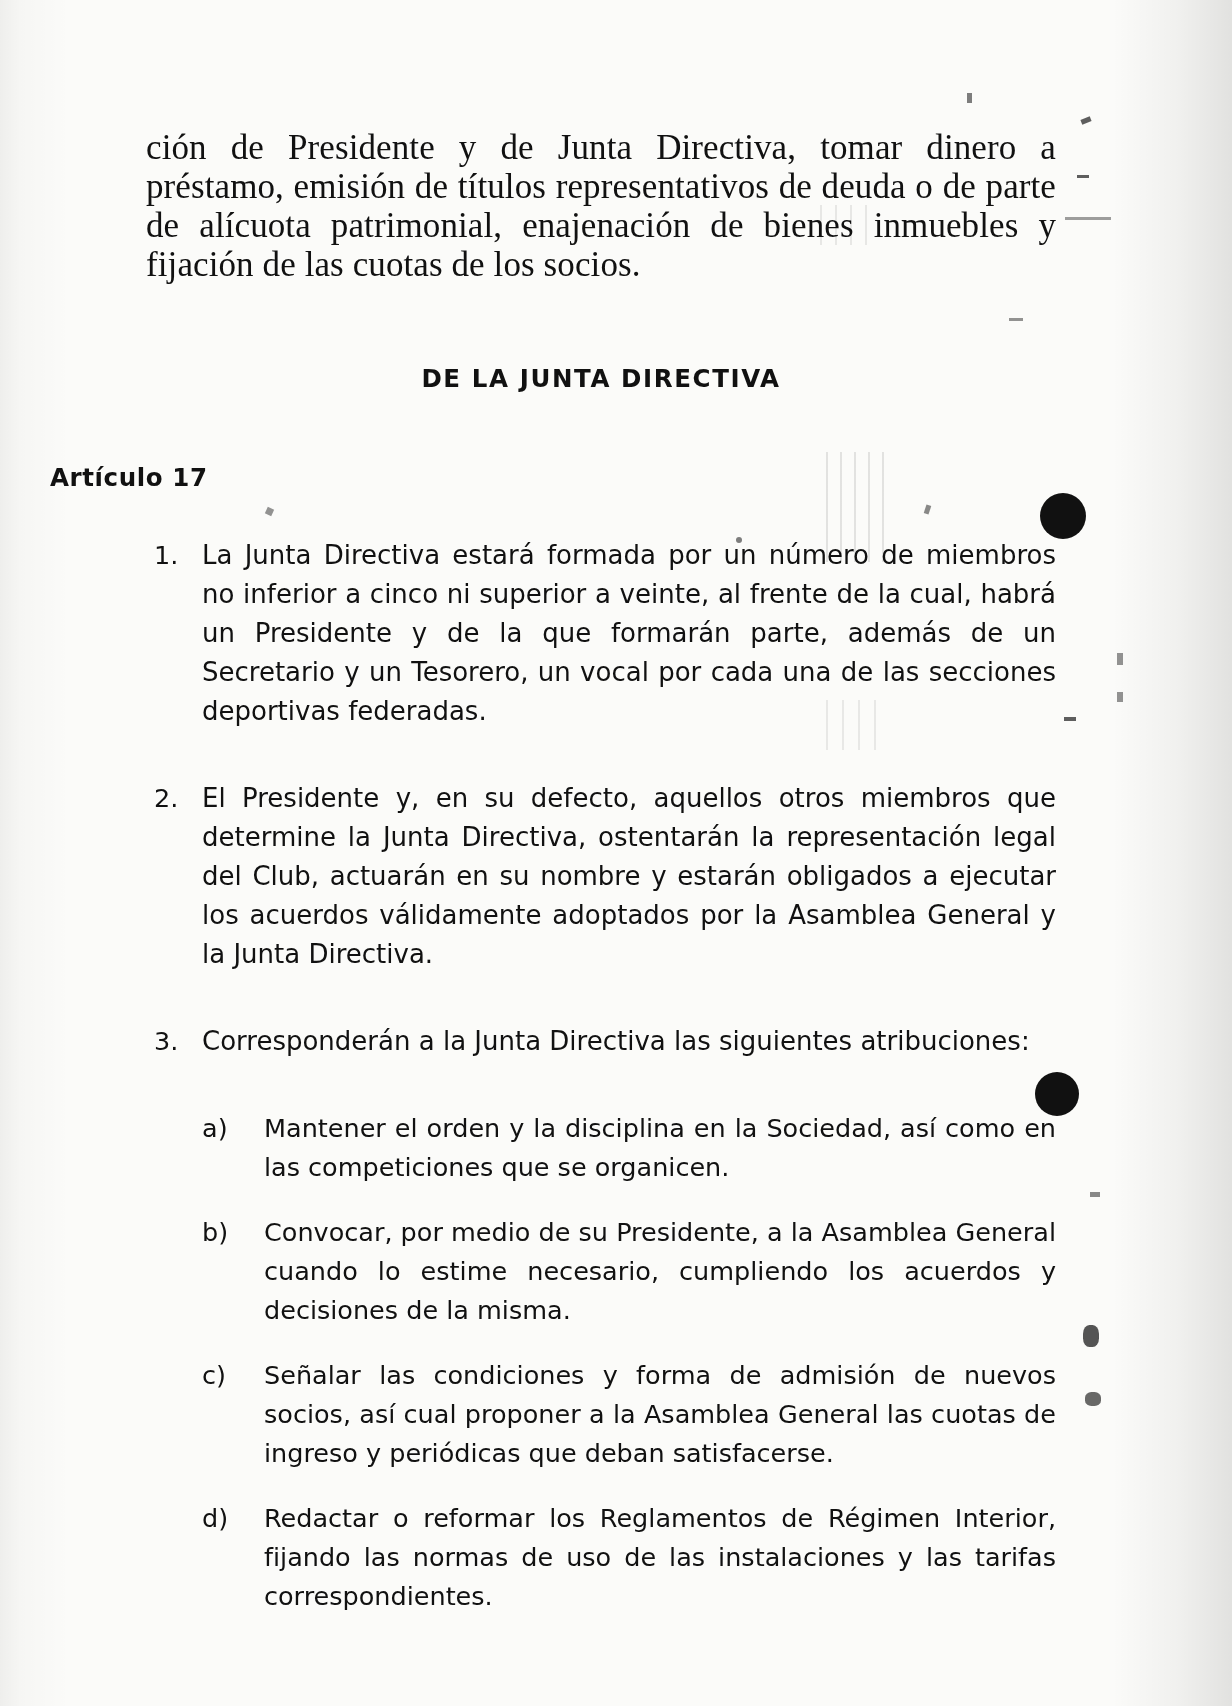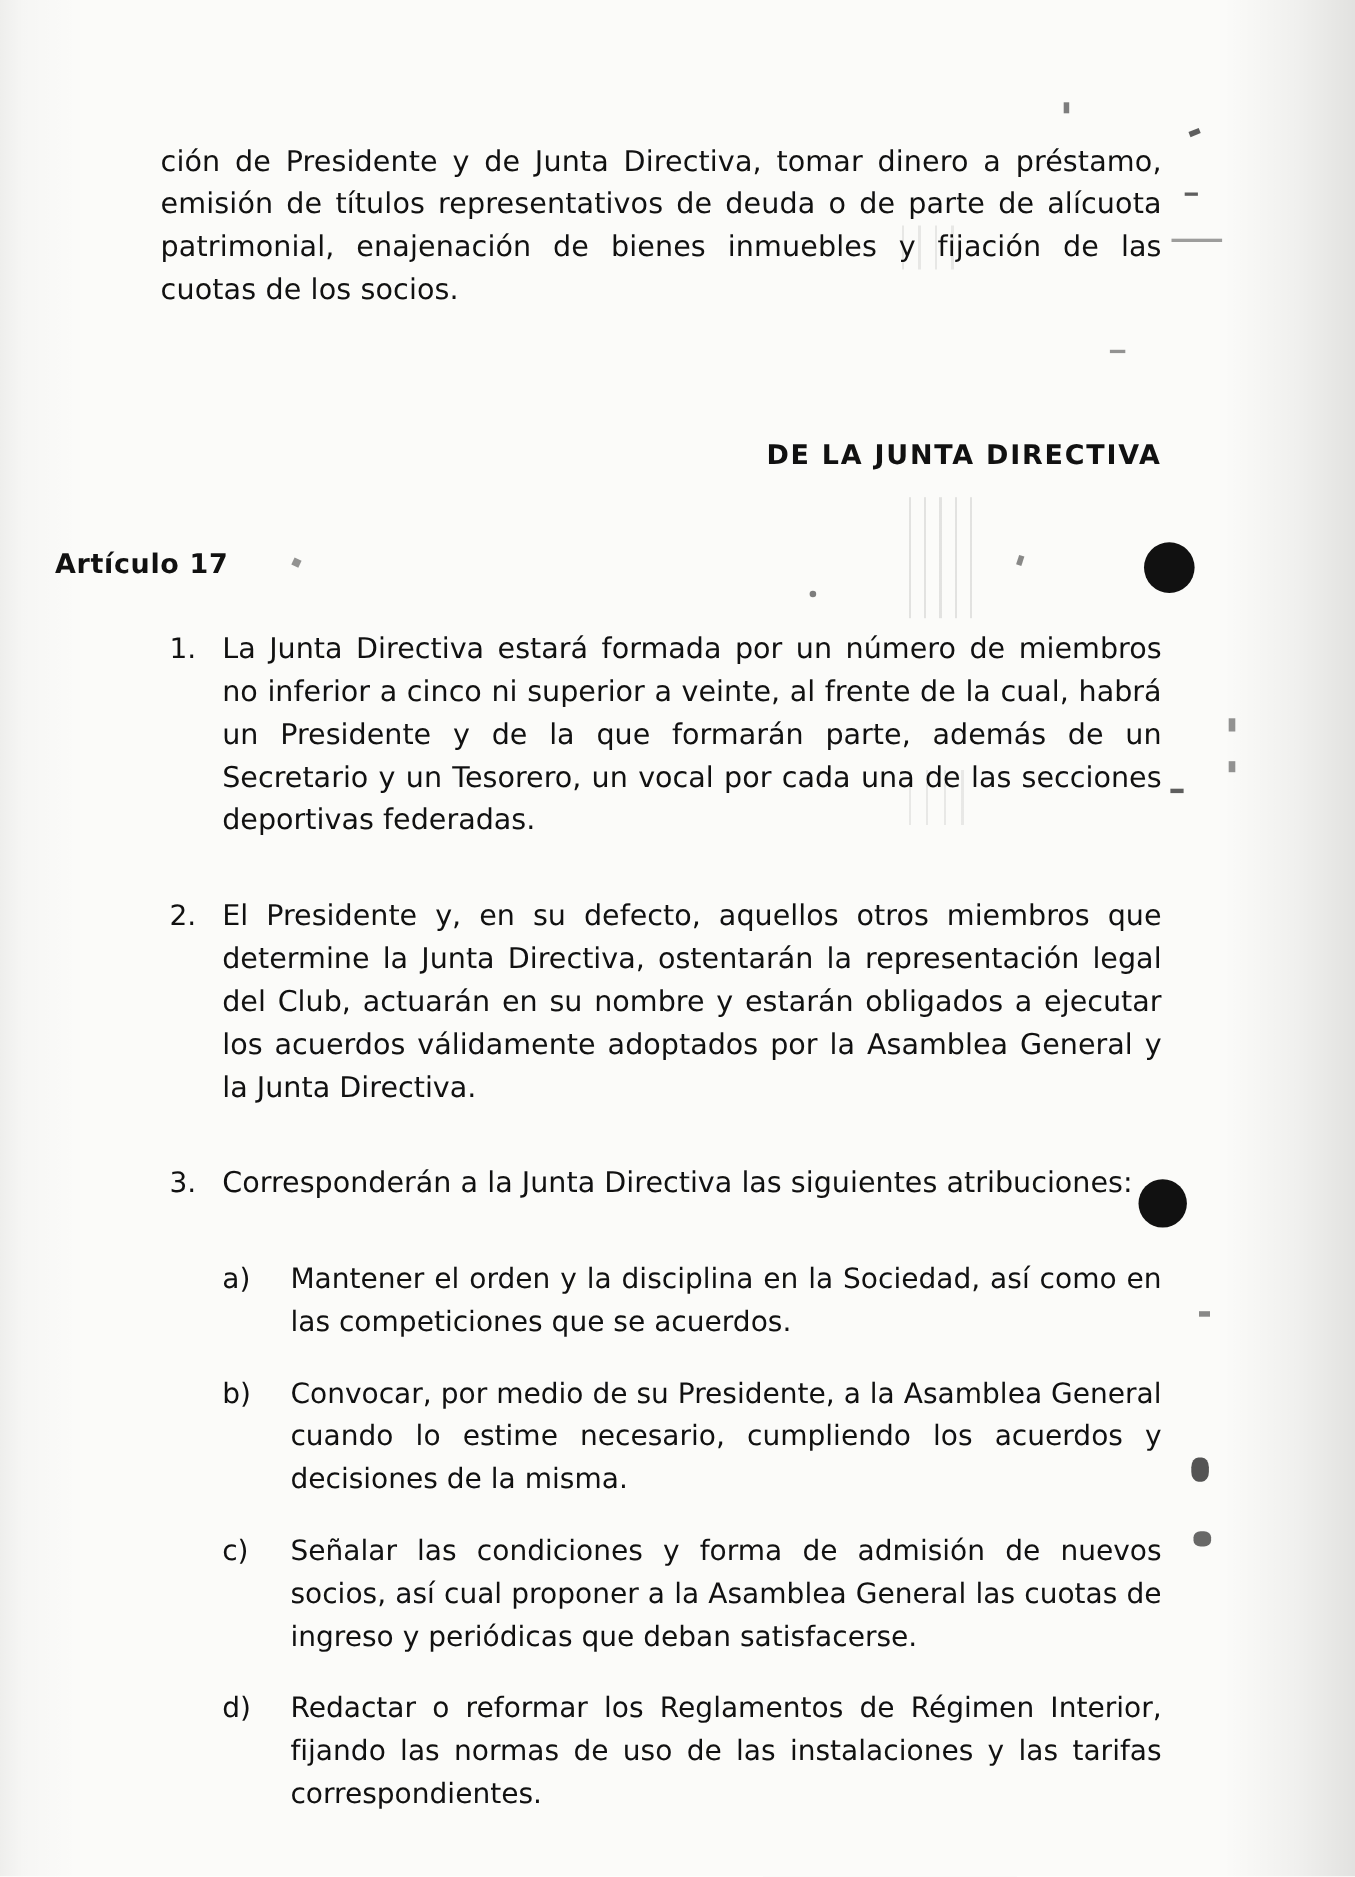--- a/index.html
+++ b/index.html
@@ -44,34 +44,35 @@
     left: 146px;
     top: 128px;
     width: 910px;
   }
 
   p, h1, h2 {
     margin: 0;
   }
 
   .para {
-    font-size: 26px;
+    font-size: 35px;
     line-height: 39px;
     text-align: justify;
     text-justify: inter-word;
     letter-spacing: 0.1px;
+    font-family: Liberation Serif, serif;
   }
 
   .intro {
     width: 910px;
   }
 
   .section-title {
-    margin-top: 115px;
-    text-align: right;
+    margin-top: 80px;
+    text-align: center;
     font-size: 24.5px;
     font-weight: bold;
     letter-spacing: 1.6px;
   }
 
   .article-head {
     margin-top: 70px;
     margin-left: -96px;
     font-size: 24.5px;
     font-weight: bold;
@@ -191,21 +192,21 @@
 
       <div class="num-item">
         <span class="marker">3.</span>
         <span class="body">Corresponderán a la Junta Directiva las siguientes atribuciones:</span>
       </div>
 
       <div class="letter-list">
 
         <div class="letter-item">
           <span class="marker">a)</span>
-          <span class="body">Mantener el orden y la disciplina en la Sociedad, así como en las competiciones que se acuerdos.</span>
+          <span class="body">Mantener el orden y la disciplina en la Sociedad, así como en las competiciones que se organicen.</span>
         </div>
 
         <div class="letter-item">
           <span class="marker">b)</span>
           <span class="body">Convocar, por medio de su Presidente, a la Asamblea General cuando lo estime necesario, cumpliendo los acuerdos y decisiones de la misma.</span>
         </div>
 
         <div class="letter-item">
           <span class="marker">c)</span>
           <span class="body">Señalar las condiciones y forma de admisión de nuevos socios, así cual proponer a la Asamblea General las cuotas de ingreso y periódicas que deban satisfacerse.</span>

